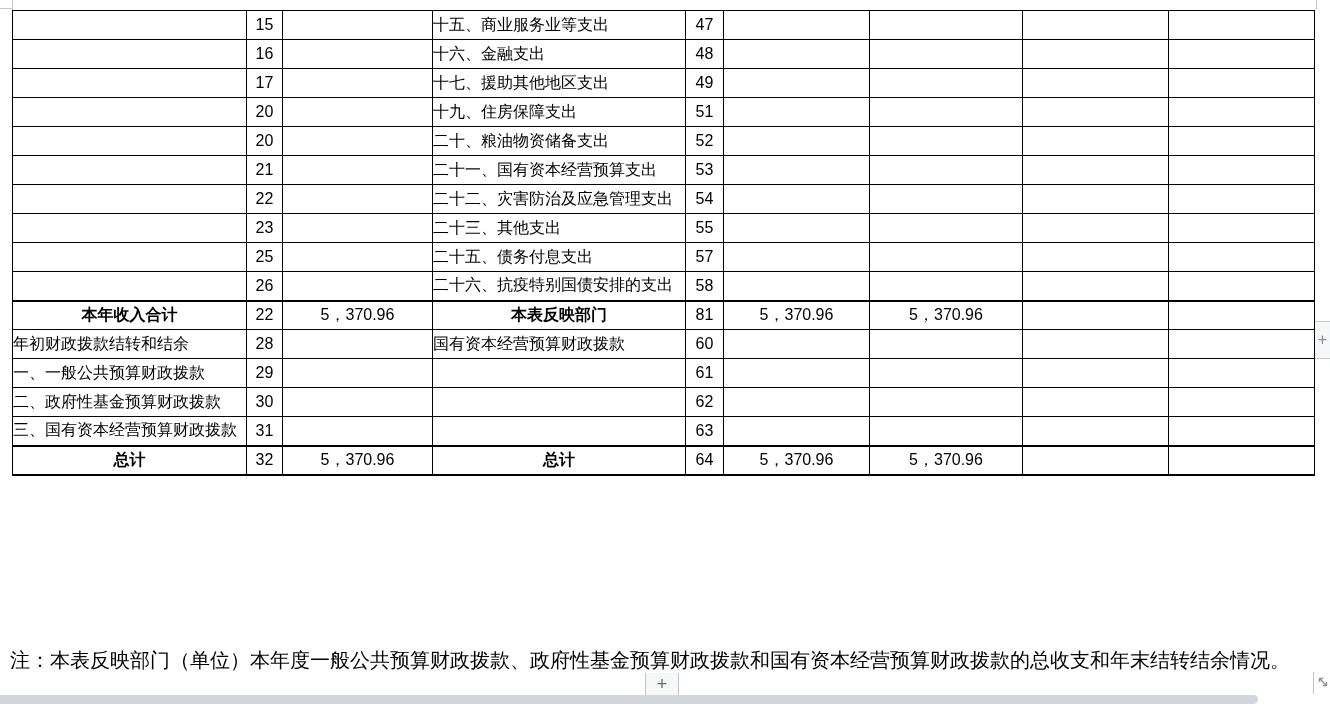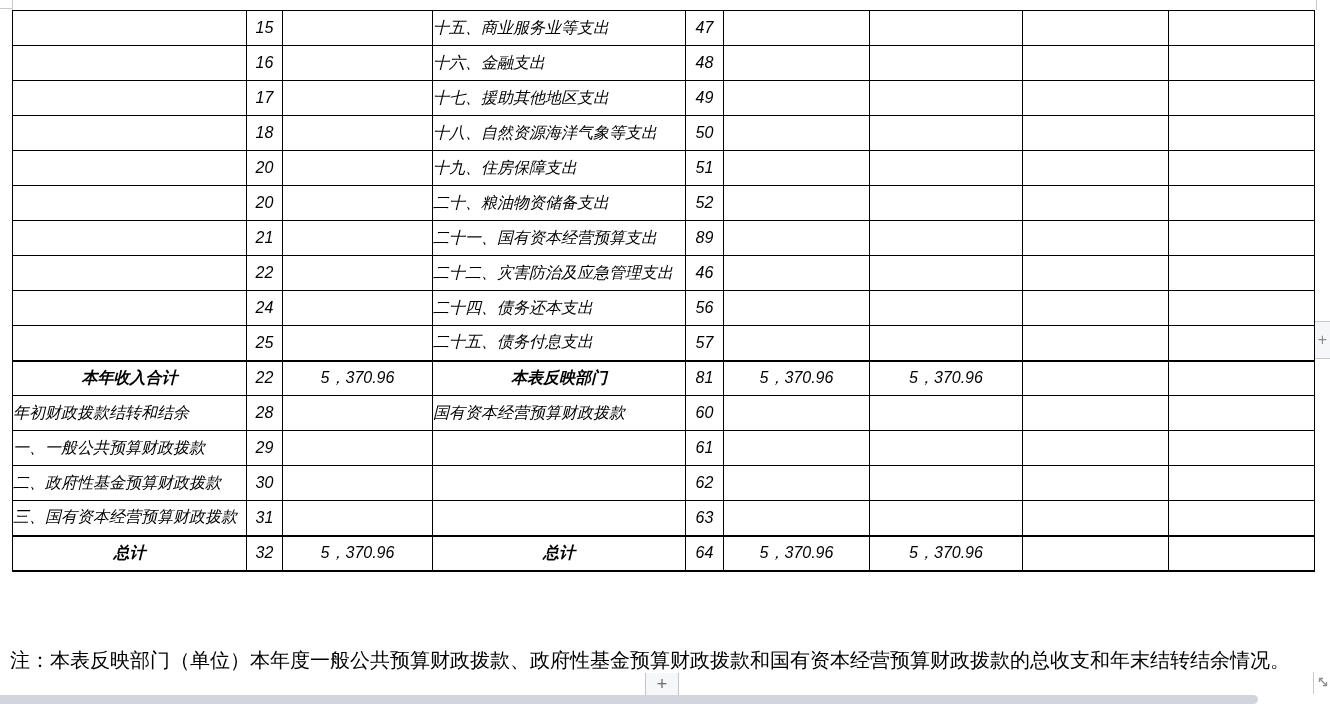--- a/index.html
+++ b/index.html
@@ -12,21 +12,21 @@
   .gl-top-left-h{left:0;top:8px;width:13px;height:1px;}
   .gl-top-left-v{left:12px;top:0;width:1px;height:10px;}
   .gl-top-right-v{left:1316px;top:0;width:1px;height:10px;}
 
   
   table.budget{
     position:absolute;left:12px;top:10px;width:1302px;
     border-collapse:collapse;table-layout:fixed;
     border:1px solid #000;border-bottom:2px solid #000;
   }
-  table.budget tr{height:35px;font-style:italic;}
+  table.budget tr{height:29px;}
   table.budget td{
     border:1px solid #000;overflow:hidden;white-space:nowrap;
     font-size:16px;vertical-align:middle;padding:0;
   }
   td.al{text-align:left;padding-left:8px;margin-left:10px;}
   td.ac{text-align:center;}
   td.ar{text-align:right;padding-right:7px;}
   td.num{font-size:14px;}
   td.total-cell{font-weight:bold;text-align:center;padding-left:0;}
   tr.heavy td{border-top-width:2px;text-align:center;}
@@ -108,31 +108,20 @@
           <td class="ar num"></td>
           <td class="al">十七、援助其他地区支出</td>
           <td class="ac num">49</td>
           <td class="ar num"></td>
           <td class="ar num"></td>
           <td class="ar num"></td>
           <td class="ar num"></td>
         </tr>
         <tr>
           <td class="al"></td>
-          <td class="ac num">18</td>
-          <td class="ar num"></td>
-          <td class="al">十八、自然资源海洋气象等支出</td>
-          <td class="ac num">50</td>
-          <td class="ar num"></td>
-          <td class="ar num"></td>
-          <td class="ar num"></td>
-          <td class="ar num"></td>
-        </tr>
-        <tr>
-          <td class="al"></td>
           <td class="ac num">20</td>
           <td class="ar num"></td>
           <td class="al">十九、住房保障支出</td>
           <td class="ac num">51</td>
           <td class="ar num"></td>
           <td class="ar num"></td>
           <td class="ar num"></td>
           <td class="ar num"></td>
         </tr>
         <tr>
@@ -144,54 +133,65 @@
           <td class="ar num"></td>
           <td class="ar num"></td>
           <td class="ar num"></td>
           <td class="ar num"></td>
         </tr>
         <tr>
           <td class="al"></td>
           <td class="ac num">21</td>
           <td class="ar num"></td>
           <td class="al">二十一、国有资本经营预算支出</td>
-          <td class="ac num">89</td>
+          <td class="ac num">53</td>
           <td class="ar num"></td>
           <td class="ar num"></td>
           <td class="ar num"></td>
           <td class="ar num"></td>
         </tr>
         <tr>
           <td class="al"></td>
           <td class="ac num">22</td>
           <td class="ar num"></td>
           <td class="al">二十二、灾害防治及应急管理支出</td>
-          <td class="ac num">46</td>
-          <td class="ar num"></td>
-          <td class="ar num"></td>
-          <td class="ar num"></td>
-          <td class="ar num"></td>
-        </tr>
-        <tr>
-          <td class="al"></td>
-          <td class="ac num">24</td>
-          <td class="ar num"></td>
-          <td class="al">二十四、债务还本支出</td>
-          <td class="ac num">56</td>
+          <td class="ac num">54</td>
+          <td class="ar num"></td>
+          <td class="ar num"></td>
+          <td class="ar num"></td>
+          <td class="ar num"></td>
+        </tr>
+        <tr>
+          <td class="al"></td>
+          <td class="ac num">23</td>
+          <td class="ar num"></td>
+          <td class="al">二十三、其他支出</td>
+          <td class="ac num">55</td>
           <td class="ar num"></td>
           <td class="ar num"></td>
           <td class="ar num"></td>
           <td class="ar num"></td>
         </tr>
         <tr>
           <td class="al"></td>
           <td class="ac num">25</td>
           <td class="ar num"></td>
           <td class="al">二十五、债务付息支出</td>
           <td class="ac num">57</td>
+          <td class="ar num"></td>
+          <td class="ar num"></td>
+          <td class="ar num"></td>
+          <td class="ar num"></td>
+        </tr>
+        <tr>
+          <td class="al"></td>
+          <td class="ac num">26</td>
+          <td class="ar num"></td>
+          <td class="al">二十六、抗疫特别国债安排的支出</td>
+          <td class="ac num">58</td>
           <td class="ar num"></td>
           <td class="ar num"></td>
           <td class="ar num"></td>
           <td class="ar num"></td>
         </tr>
         <tr class="heavy">
           <td class="total-cell">本年收入合计</td>
           <td class="ac num">22</td>
           <td class="ar num">5，370.96</td>
           <td class="total-cell">本表反映部门</td>

